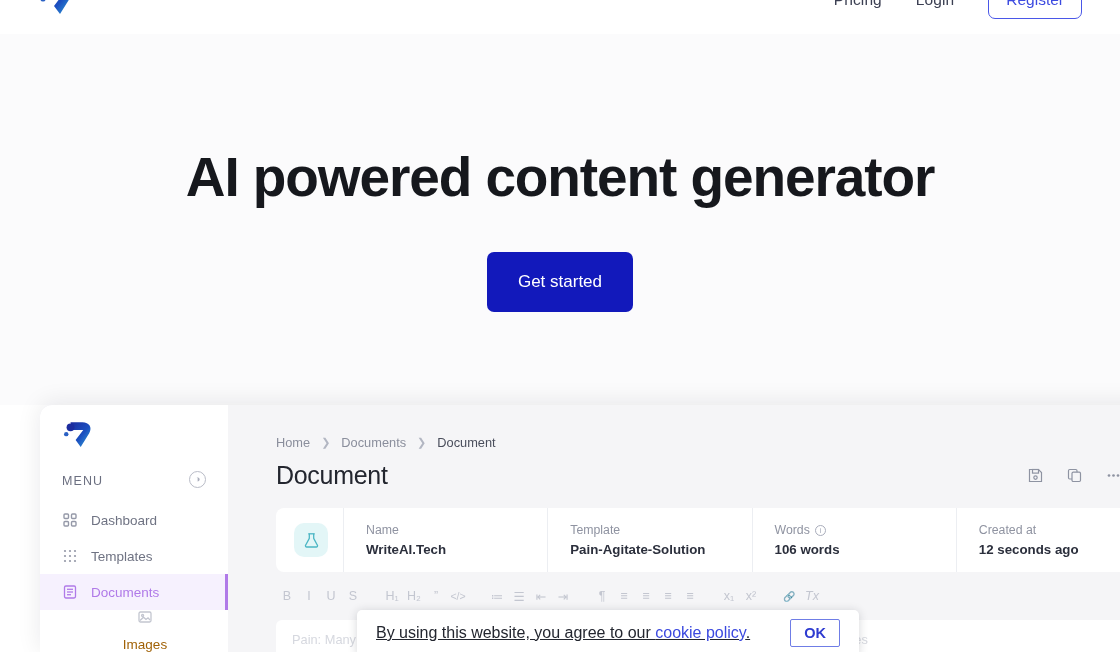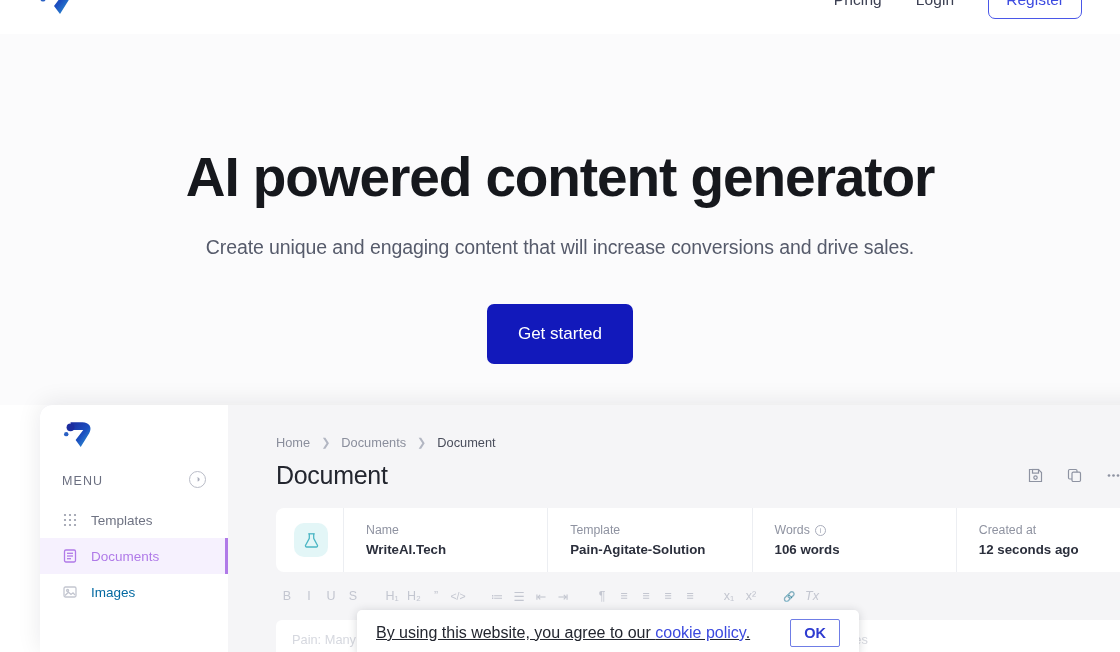--- a/index.html
+++ b/index.html
@@ -93,21 +93,21 @@
     display: flex; align-items: center; gap: 13px;
     height: 36px; padding-left: 22px; position: relative;
     font-size: 13.5px; color: #6f7383; cursor: pointer;
   }
   .side-item.active { background: #f6f1fe; color: #b07ae8; }
   .side-item.active::after {
     content: ""; position: absolute; right: 0; top: 0;
     width: 3px; height: 36px; background: #b07ae8;
   }
   .side-item .ic { width: 16px; height: 16px; display: flex; align-items: center; justify-content: center; }
-  .side-item.dim { color: #0369a1; }
+  .side-item.dim { color: #a16207; flex-direction: column; }
 
   
   .main {
     flex: 1; height: 247px; background: #f5f5f7;
     padding: 30px 20px 0 48px; position: relative;
   }
   .crumbs { display: flex; align-items: center; gap: 11px; font-size: 12.8px; }
   .crumb { color: #8a8e9c; }
   .crumb.cur { color: #4a4e5c; font-weight: 400; }
   .crumb-sep { color: #b2b6c2; font-size: 11px; }
@@ -202,21 +202,20 @@
     <div class="nav-right">
       <a class="nav-link">Pricing</a>
       <a class="nav-link">Login</a>
       <button class="nav-btn">Register</button>
     </div>
   </div>
   <div class="nav-sep"></div>
 
   <div class="hero">
     <h1 class="hero-title">AI powered content generator</h1>
-    <p class="hero-sub">Create unique and engaging content that will increase conversions and drive sales.</p>
     <button class="cta">Get started</button>
   </div>
 
   <div class="app-card">
 
     <div class="side">
       <div class="side-logo">
         <svg width="34" height="32" viewBox="0 0 40 36">
           <defs>
             <linearGradient id="lg2" x1="0" y1="0" x2="1" y2="1">
@@ -230,20 +229,31 @@
           <circle cx="5" cy="17" r="2.6" fill="#2b61c4"></circle>
         </svg>
       </div>
 
       <div class="menu-row">
         <span class="menu-label">MENU</span>
         <span class="menu-circle">◑</span>
       </div>
 
       <div class="side-items">
+        <div class="side-item">
+          <span class="ic">
+            <svg width="14" height="14" viewBox="0 0 14 14" fill="none" stroke="#9599a8" stroke-width="1.4">
+              <rect x="1" y="1" width="4.5" height="4.5" rx="1"></rect>
+                <rect x="8.5" y="1" width="4.5" height="4.5" rx="1"></rect>
+              <rect x="1" y="8.5" width="4.5" height="4.5" rx="1"></rect>
+                <rect x="8.5" y="8.5" width="4.5" height="4.5" rx="1"></rect>
+            </svg>
+          </span>
+          <span>Dashboard</span>
+        </div>
 
         <div class="side-item">
           <span class="ic">
             <svg width="14" height="14" viewBox="0 0 14 14" fill="#9599a8">
               <circle cx="2" cy="2" r="1.1"></circle>
                 <circle cx="7" cy="2" r="1.1"></circle>
                 <circle cx="12" cy="2" r="1.1"></circle>
               <circle cx="2" cy="7" r="1.1"></circle>
                 <circle cx="7" cy="7" r="1.1"></circle>
                 <circle cx="12" cy="7" r="1.1"></circle>

